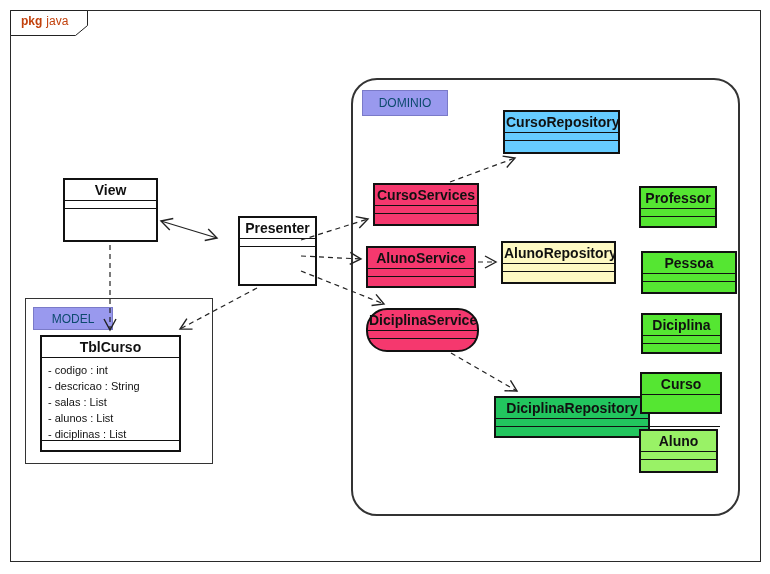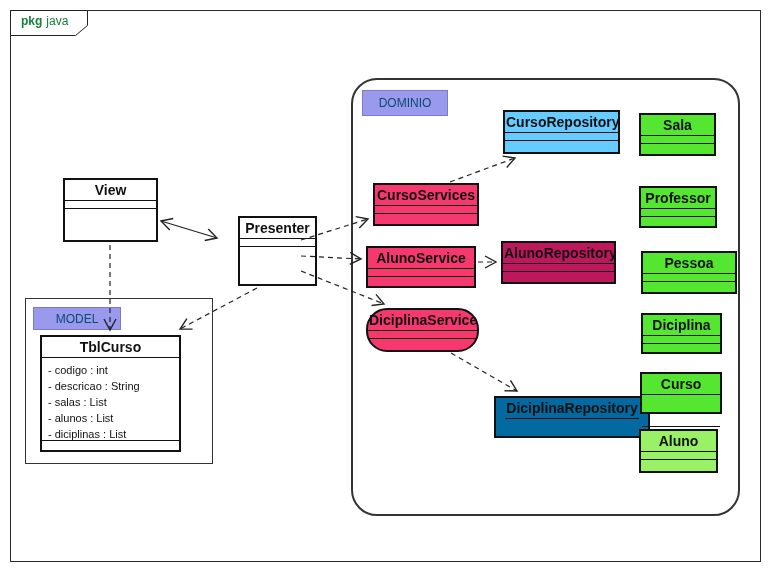--- a/index.html
+++ b/index.html
@@ -3,21 +3,21 @@
 <meta charset="utf-8">
 <style>
   html,body{margin:0;padding:0;background:#fff;}
   #canvas{
     position:relative;width:770px;height:574px;background:#fff;overflow:hidden;
     font-family:"Liberation Sans","DejaVu Sans",sans-serif;color:#111;
   }
   .abs{position:absolute;box-sizing:border-box;}
   
   .frame{border:1px solid #2a2a2a;background:#fff;}
-  .pkg-tab-label{font-size:12px;white-space:nowrap;letter-spacing:0;color:#15803d;}
+  .pkg-tab-label{font-size:12px;white-space:nowrap;letter-spacing:0;color:#c2410c;}
   .pkg-tab-label b{font-weight:bold;margin-right:4px;}
   
   .package{border:1px solid #333;background:transparent;}
   .package.rounded{border-width:2px;border-radius:26px;}
   .pkg-label{
     border:1px solid #7a7ac8;font-size:12px;display:flex;align-items:center;
     justify-content:center;color:#0c4a6e;
   }
   
   .uml-class{
@@ -49,21 +49,21 @@
     <path d="M0.5,0.5 H77.5 V15.5 L65.5,25.5 H0.5 Z" fill="#ffffff" stroke="#222" stroke-width="1"></path>
   </svg>
   <div class="abs pkg-tab-label" style="left:21px;top:14px;"><b>pkg</b><span>java</span></div>
 
   <div class="abs package rounded" style="left:351px;top:78px;width:389px;height:438px;"></div>
   <div class="abs pkg-label" style="left: 362px; top: 90px; width: 86px; height: 26px; background: rgb(153, 153, 238);">
     <span>DOMINIO</span>
   </div>
 
   <div class="abs package" style="left:25px;top:298px;width:188px;height:166px;"></div>
-  <div class="abs pkg-label" style="left: 33px; top: 307px; width: 88px; height: 23px; background: rgb(153, 153, 238);">
+  <div class="abs pkg-label" style="left: 33px; top: 307px; width: 80px; height: 23px; background: rgb(153, 153, 238);">
     <span>MODEL</span>
   </div>
 
   <div class="abs uml-class" style="left: 63px; top: 178px; width: 95px; height: 64px; background: rgb(255, 255, 255);">
     <div class="uml-title">View</div>
     <div class="uml-row"></div>
     <div class="uml-rest"></div>
   </div>
 
   <div class="abs uml-class" style="left: 238px; top: 216px; width: 79px; height: 70px; background: rgb(255, 255, 255);">
@@ -101,37 +101,32 @@
     <div class="uml-row"></div>
     <div class="uml-rest"></div>
   </div>
 
   <div class="abs uml-class" style="left: 503px; top: 110px; width: 117px; height: 44px; background: rgb(102, 204, 255);">
     <div class="uml-title">CursoRepository</div>
     <div class="uml-row"></div>
     <div class="uml-rest"></div>
   </div>
 
-  <div class="abs uml-class" style="left: 501px; top: 241px; width: 115px; height: 43px; background: #be185d;">
+  <div class="abs uml-class" style="left: 501px; top: 241px; width: 115px; height: 43px; background: #fef9c3;">
     <div class="uml-title">AlunoRepository</div>
     <div class="uml-row"></div>
     <div class="uml-rest"></div>
   </div>
 
-  <div class="abs uml-class" style="left: 494px; top: 396px; width: 156px; height: 42px; background: #0369a1; align-items: center;">
+  <div class="abs uml-class" style="left: 494px; top: 396px; width: 156px; height: 42px; background: #22c55e;">
     <div class="uml-title">DiciplinaRepository</div>
     <div class="uml-row"></div>
     <div class="uml-rest"></div>
   </div>
 
-  <div class="abs uml-class" style="left: 639px; top: 113px; width: 77px; height: 43px; background: rgb(85, 230, 50);">
-    <div class="uml-title">Sala</div>
-    <div class="uml-row"></div>
-    <div class="uml-rest"></div>
-  </div>
 
   <div class="abs uml-class" style="left: 639px; top: 186px; width: 78px; height: 42px; background: rgb(85, 230, 50);">
     <div class="uml-title">Professor</div>
     <div class="uml-row"></div>
     <div class="uml-rest"></div>
   </div>
 
   <div class="abs uml-class" style="left: 641px; top: 251px; width: 96px; height: 43px; background: rgb(85, 230, 50);">
     <div class="uml-title">Pessoa</div>
     <div class="uml-row"></div>

